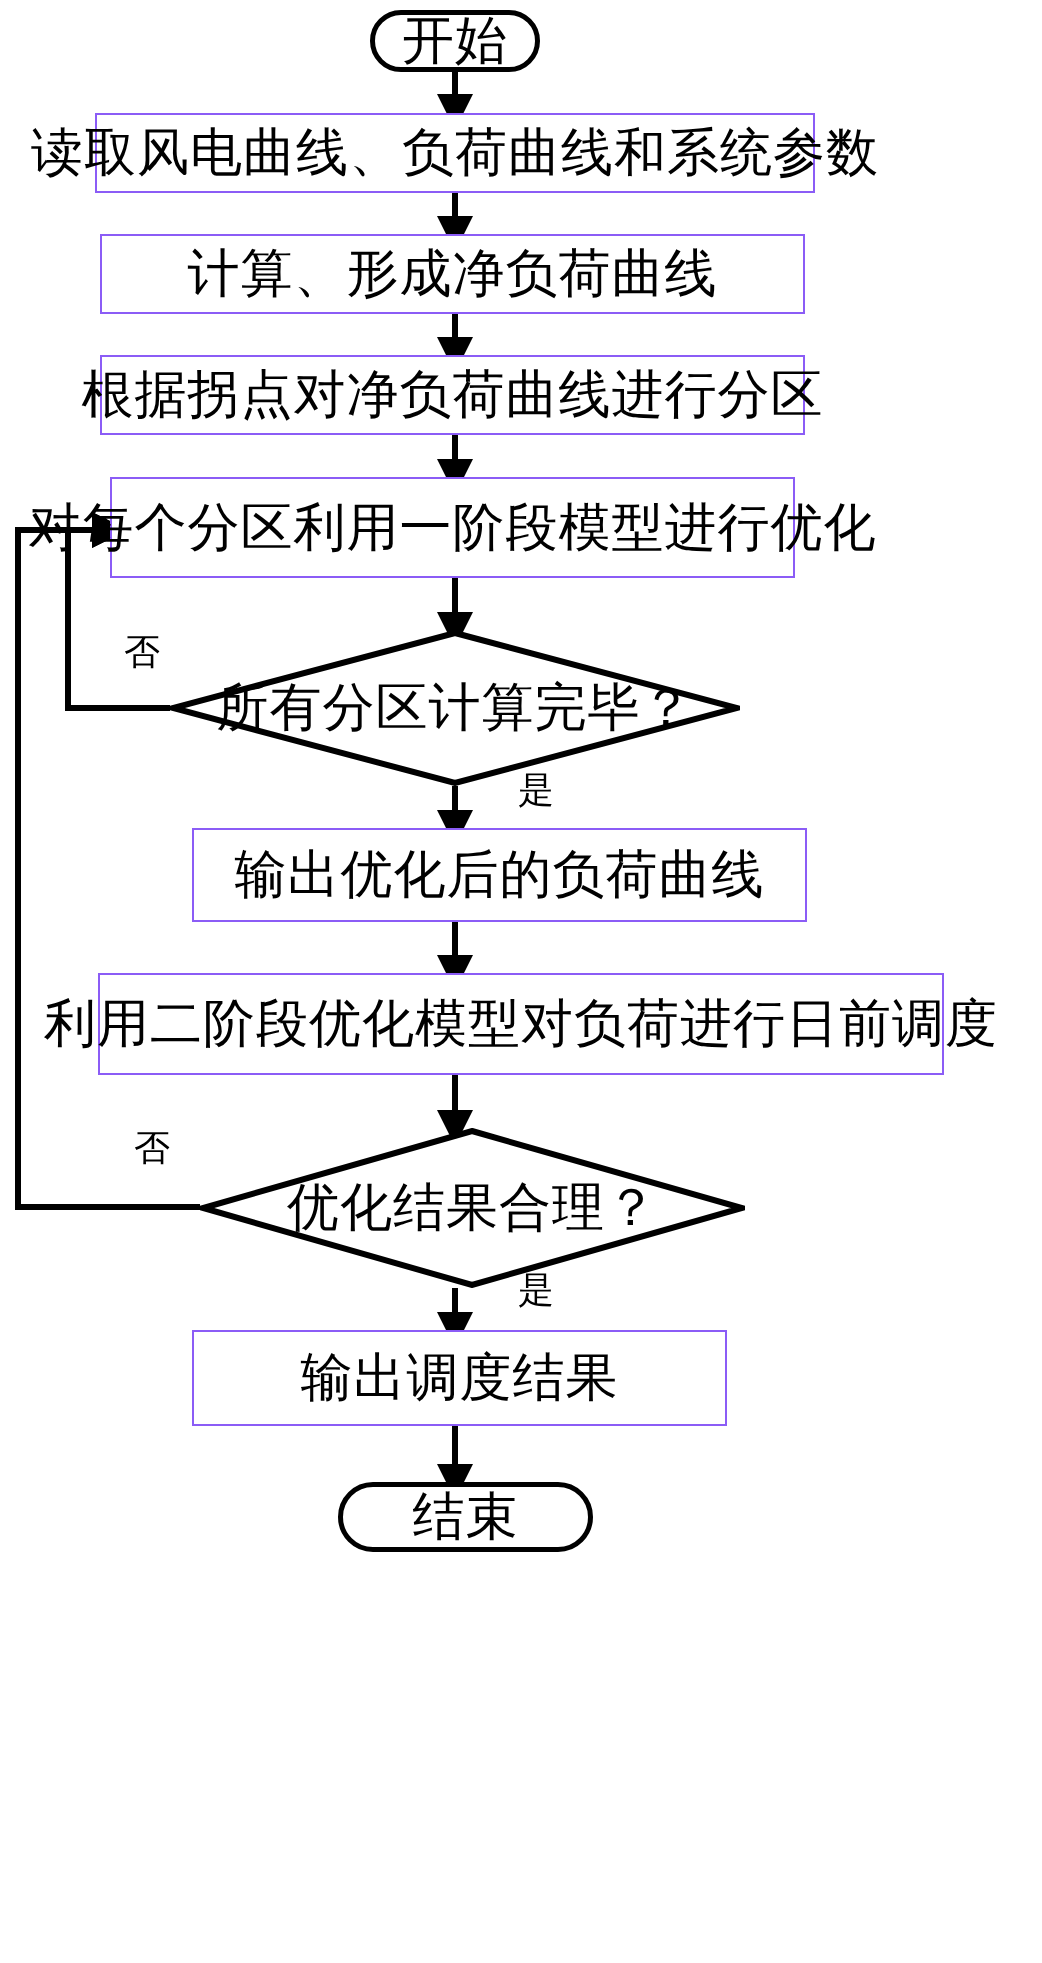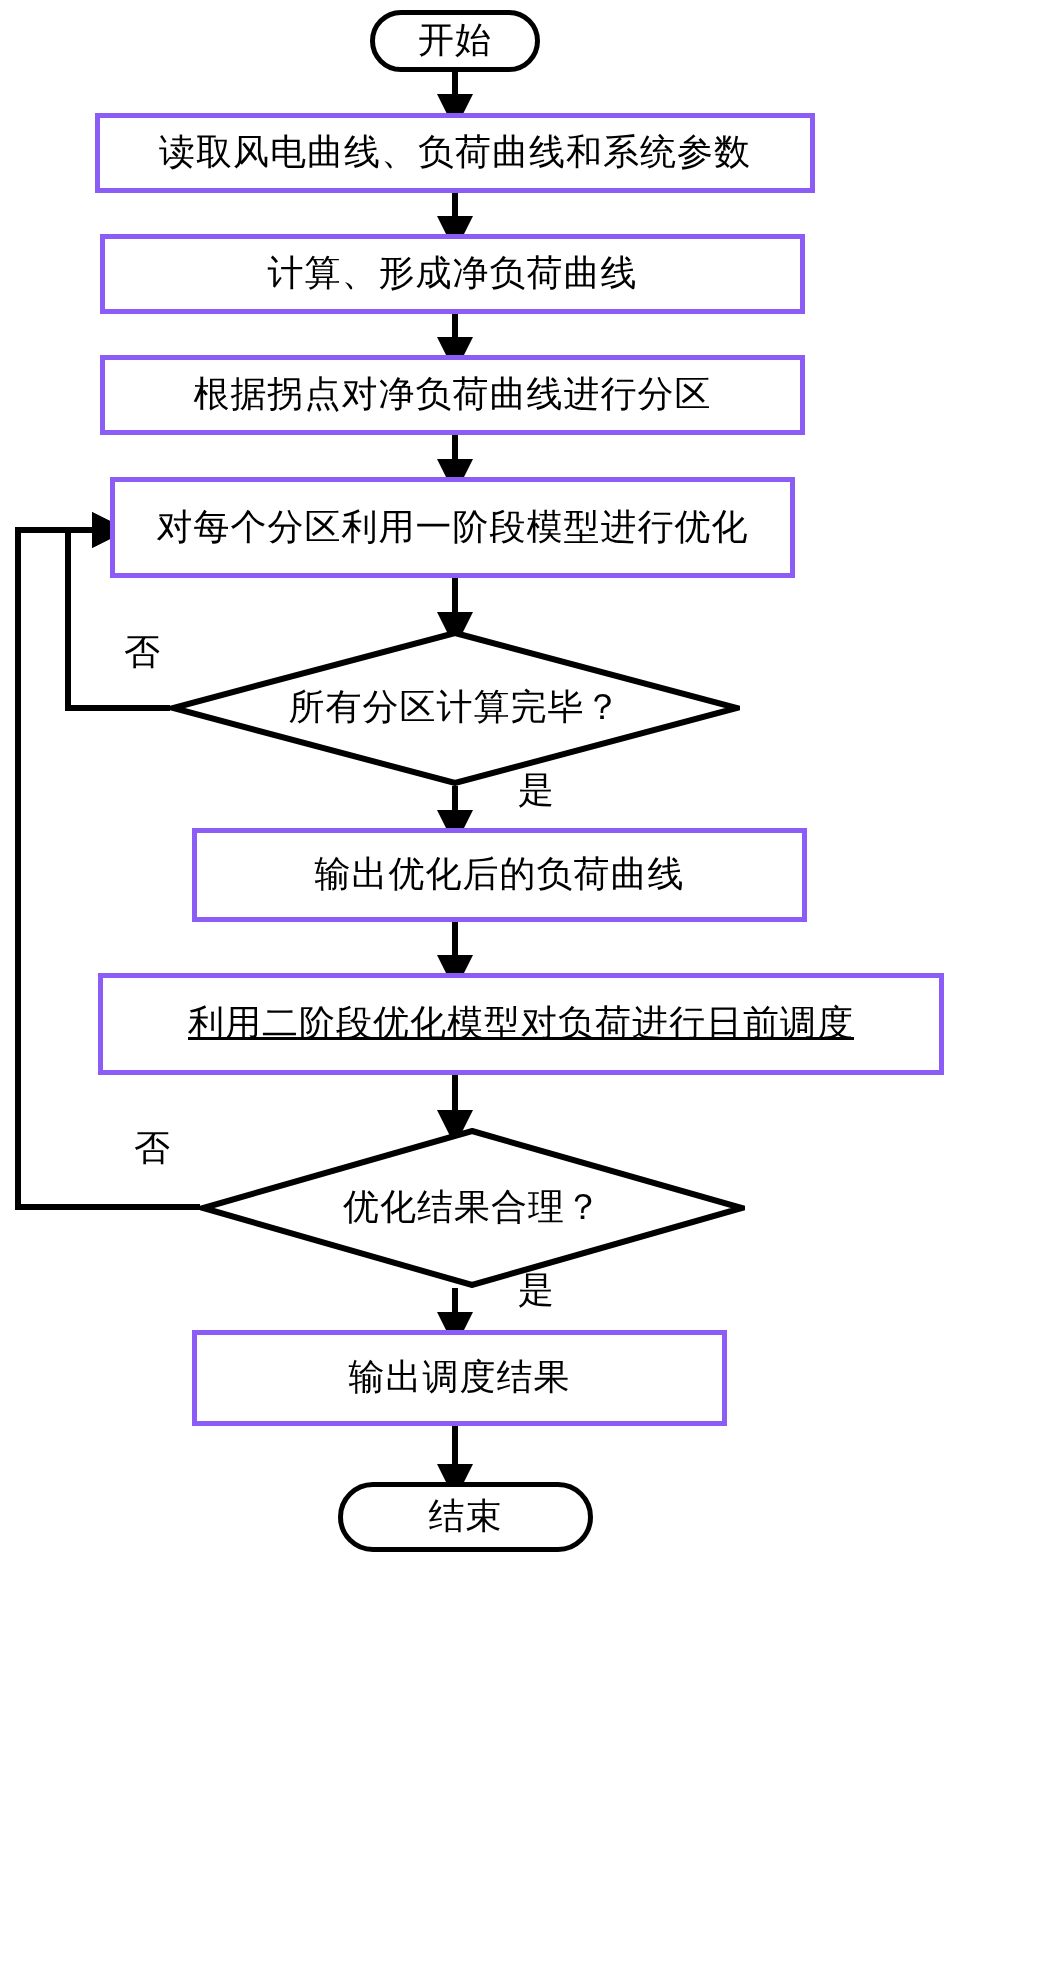--- a/index.html
+++ b/index.html
@@ -30,33 +30,33 @@
   .node {
     position: absolute;
     box-sizing: border-box;
     display: flex;
     align-items: center;
     justify-content: center;
     text-align: center;
     background: #ffffff;
   }
   .rect {
-    border: 5px solid #8b5cf6;
+    border: 2px solid #8b5cf6;
   }
   .terminal {
     border: 5px solid #000000;
     border-radius: 40px;
   }
   .node-label {
     display: block;
     line-height: 1.1;
     white-space: nowrap;
     letter-spacing: 1px;
   }
-  .f40 { font-size: 36px; }
+  .f40 { font-size: 52px; }
 
   
   .diamond {
     position: absolute;
     background: transparent;
   }
   .diamond svg {
     position: absolute;
     left: 0;
     top: 0;
@@ -145,21 +145,21 @@
     </svg>
     <span class="node-label f40">所有分区计算完毕？</span>
   </div>
   <div class="edge-label" style="left:124px; top:634px;"><span>否</span></div>
   <div class="edge-label" style="left:518px; top:772px;"><span>是</span></div>
 
   <div class="node rect" style="left:192px; top:828px; width:615px; height:94px;">
     <span class="node-label f40">输出优化后的负荷曲线</span>
   </div>
 
-  <div class="node rect" style="left:98px; top:973px; width:846px; height:102px;text-decoration:underline;">
+  <div class="node rect" style="left:98px; top:973px; width:846px; height:102px;">
     <span class="node-label f40">利用二阶段优化模型对负荷进行日前调度</span>
   </div>
 
   <div class="diamond" style="left:200px; top:1128px; width:545px; height:160px;">
     <svg width="545" height="160" viewBox="0 0 545 160" xmlns="http://www.w3.org/2000/svg">
       <polygon points="272,3 542,80 272,157 3,80" fill="#ffffff" stroke="#000000" stroke-width="6"></polygon>
     </svg>
     <span class="node-label f40">优化结果合理？</span>
   </div>
   <div class="edge-label" style="left:134px; top:1130px;"><span>否</span></div>

